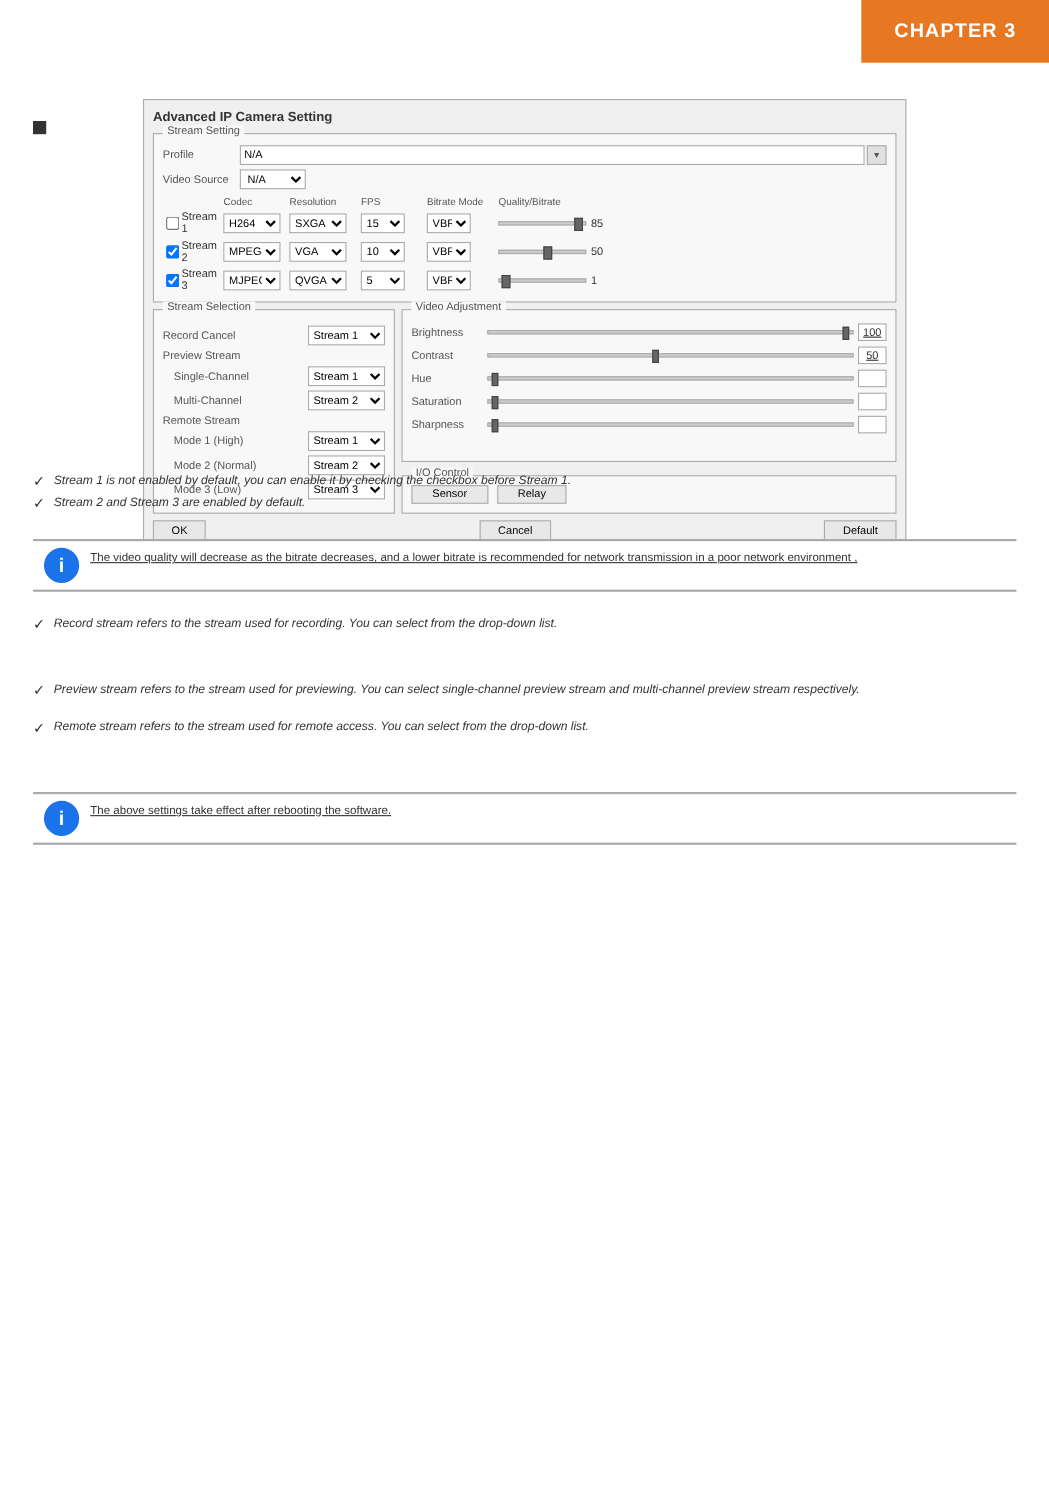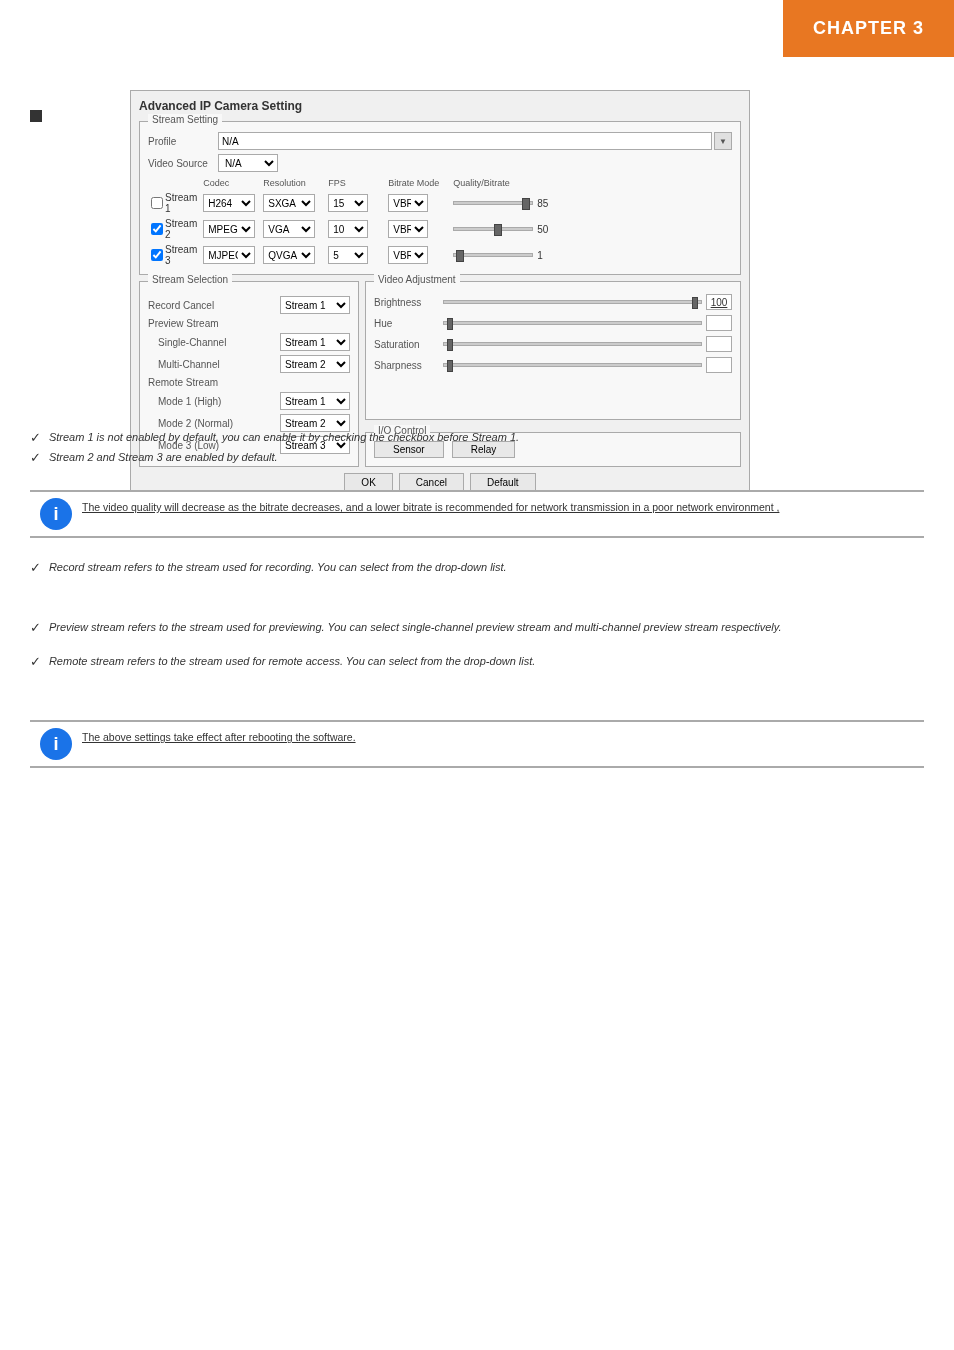--- a/index.html
+++ b/index.html
@@ -34,21 +34,21 @@
       width: 12px;
       height: 12px;
       background: #333;
     }
 
     
     .dialog-box {
       position: absolute;
       top: 90px;
       left: 130px;
-      width: 620px;
+      width: 694px;
       background: #f0f0f0;
       border: 1px solid #aaa;
       padding: 8px;
     }
 
     .dialog-title {
       font-size: 12px;
       font-weight: bold;
       margin-bottom: 8px;
       color: #333;
@@ -276,21 +276,21 @@
       padding: 2px 18px;
       border: 1px solid #aaa;
       background: #e8e8e8;
       font-size: 10px;
       cursor: pointer;
     }
 
     
     .dialog-buttons {
       display: flex;
-      justify-content: center;
+      justify-content: space-between;
       gap: 6px;
       margin-top: 6px;
     }
     .dlg-btn {
       padding: 3px 16px;
       border: 1px solid #aaa;
       background: #e8e8e8;
       font-size: 10px;
       cursor: pointer;
     }
@@ -574,20 +574,27 @@
         <span class="section-legend">Video Adjustment</span>
 
         <div class="adj-row" style="margin-top:6px;">
           <span class="adj-label">Brightness</span>
           <div class="adj-slider-wrap">
             <div class="adj-slider-thumb" style="right:3px; left:auto;"></div>
           </div>
           <div class="adj-value">100</div>
         </div>
 
+        <div class="adj-row">
+          <span class="adj-label">Contrast</span>
+          <div class="adj-slider-wrap">
+            <div class="adj-slider-thumb" style="left:45%;"></div>
+          </div>
+          <div class="adj-value">50</div>
+        </div>
 
         <div class="adj-row">
           <span class="adj-label">Hue</span>
           <div class="adj-slider-wrap">
             <div class="adj-slider-thumb" style="left:3px;"></div>
           </div>
           <div class="adj-value"></div>
         </div>
 
         <div class="adj-row">

